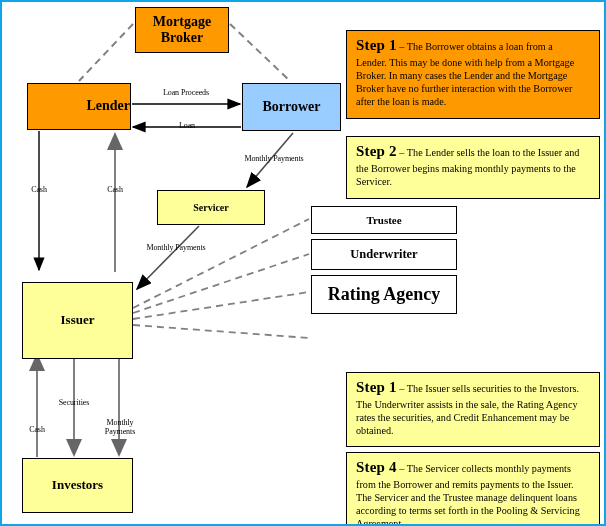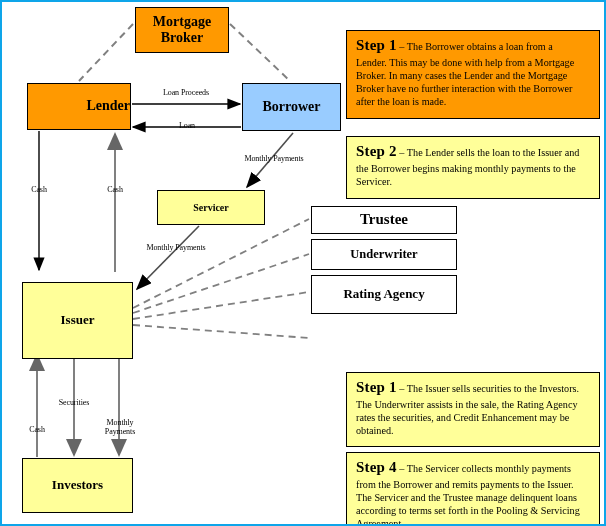--- a/index.html
+++ b/index.html
@@ -149,29 +149,29 @@
   </div>
 
   <div class="node fill-yellow" style="left:20px; top:280px; width:111px; height:77px; font-size:13px;">
     <span class="node-label">Issuer</span>
   </div>
 
   <div class="node fill-yellow" style="left:20px; top:456px; width:111px; height:55px; font-size:13px;">
     <span class="node-label">Investors</span>
   </div>
 
-  <div class="node fill-white" style="left:309px; top:204px; width:146px; height:28px; font-size:15px;text-align:right;">
+  <div class="node fill-white" style="left:309px; top:204px; width:146px; height:28px; font-size:11px;text-align:right;">
     <span class="node-label">Trustee</span>
   </div>
 
   <div class="node fill-white" style="left:309px; top:237px; width:146px; height:31px; font-size:12.5px;">
     <span class="node-label">Underwriter</span>
   </div>
 
-  <div class="node fill-white" style="left:309px; top:273px; width:146px; height:39px; font-size:13px;">
+  <div class="node fill-white" style="left:309px; top:273px; width:146px; height:39px; font-size:18px;">
     <span class="node-label">Rating Agency</span>
   </div>
 
 
   <div class="edge-label two-line" style="left:155px; top:86px; width:58px;">
     <span>Loan Proceeds</span>
   </div>
 
   <div class="edge-label" style="left:163px; top:119px; width:44px;">
     <span>Loan</span>

